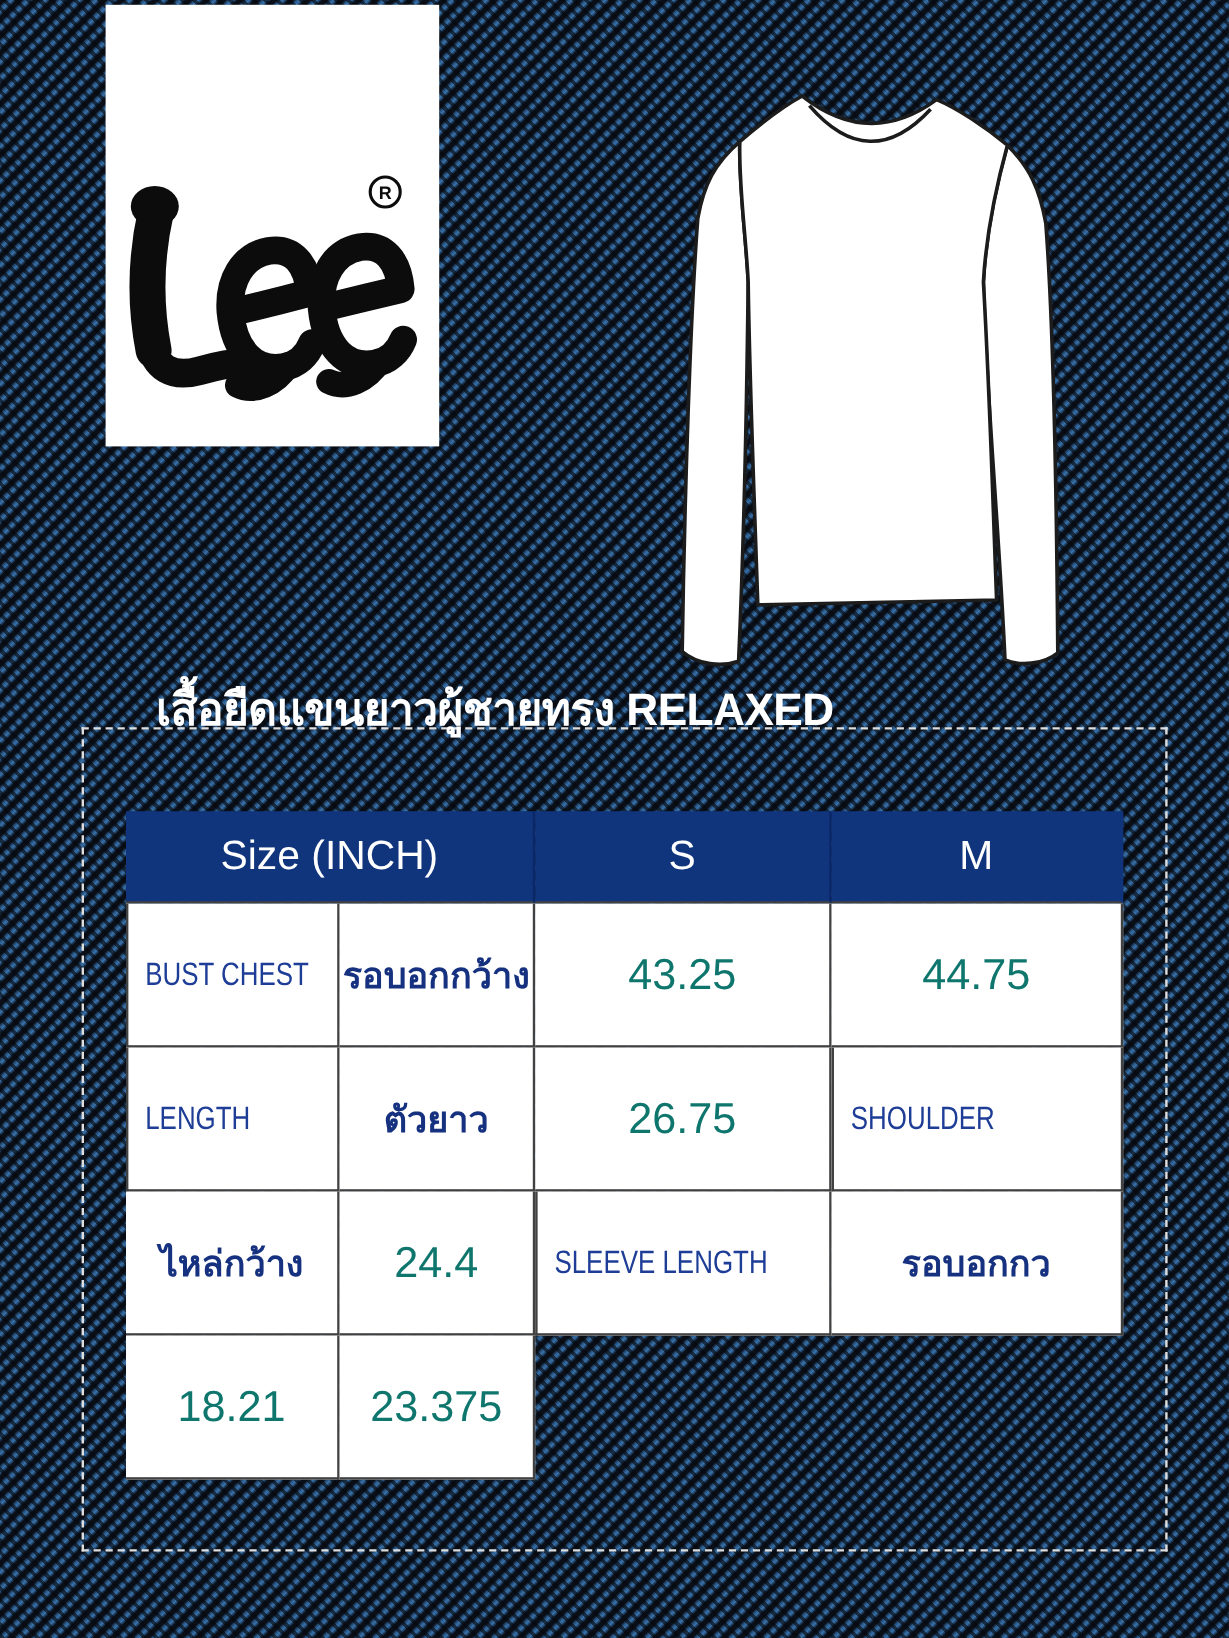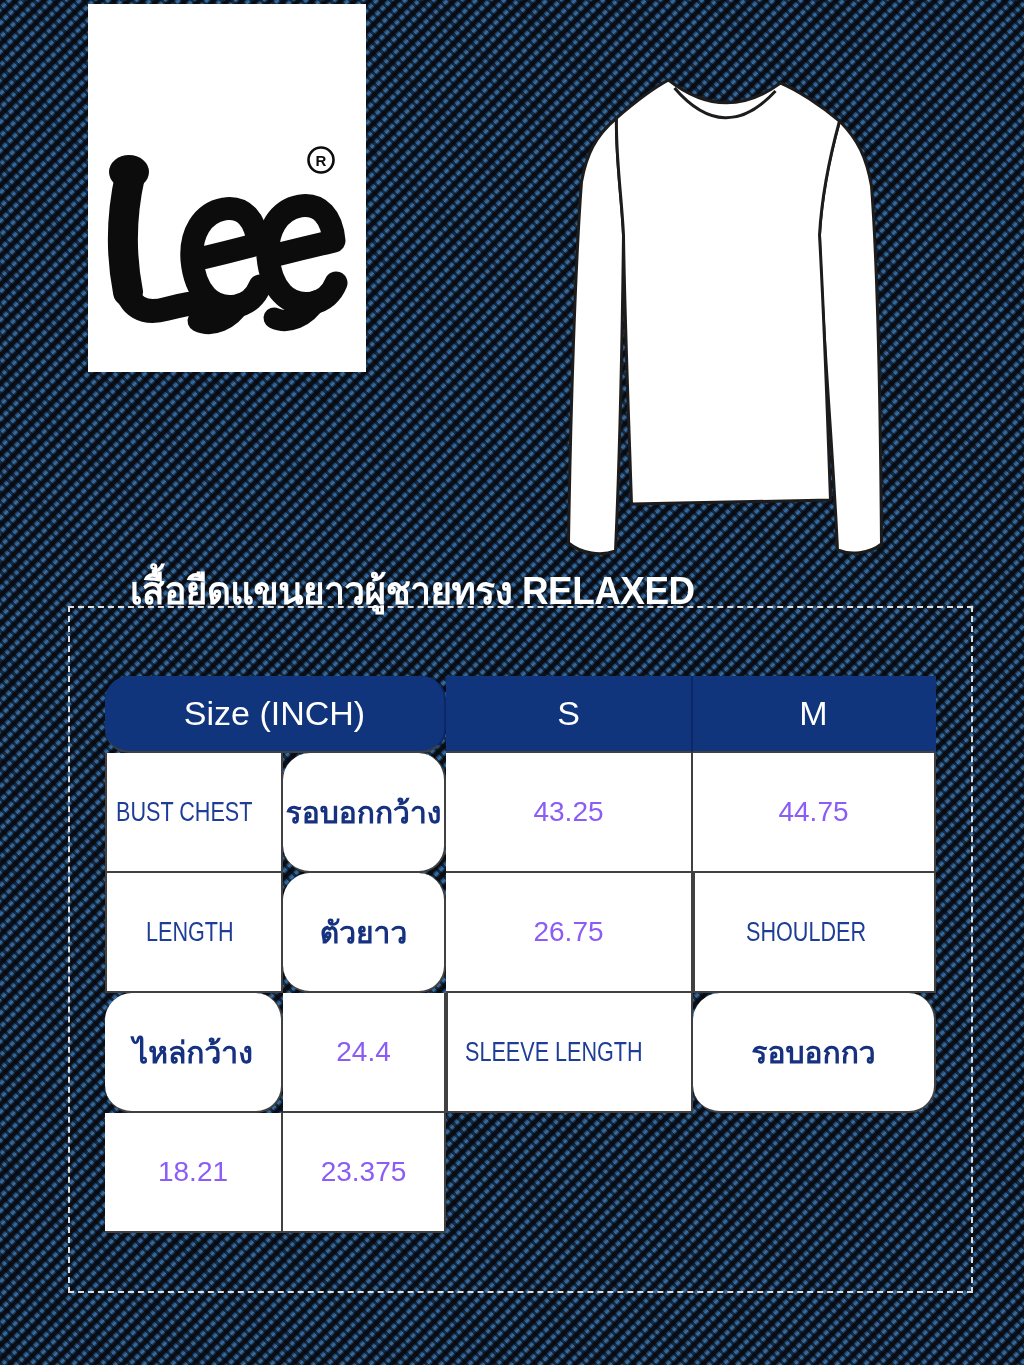--- a/index.html
+++ b/index.html
@@ -48,35 +48,35 @@
     position:absolute; left:105px; top:676px; width:831px; z-index:2;
     display:grid;
     grid-template-columns:178px 163px 247px 243px;
     grid-template-rows:77px 120px 120px 120px 120px;
   }
   .cell {
     display:flex; align-items:center; justify-content:center;
     background:#ffffff;
     border-right:2px solid #414141; border-bottom:2px solid #414141;
   }
-  .cell.first-col { border-left:2px solid #414141;justify-content:center; }
+  .cell.first-col { border-left:2px solid #414141; }
   .hcell {
     background:#10357c; color:#ffffff; font-size:34px; font-weight:400;
     border-right:2px solid #0b2767; border-bottom:2px solid #414141;
   }
-  .hcell.size-label { grid-column:1 / span 2;border-radius:24px; }
+  .hcell.size-label { grid-column:1 / span 2; }
   .hcell.last, .cell.last { border-right:2px solid #414141; }
   .hcell.last { border-right-color:#10357c; }
   .label-en {
     justify-content:flex-start; padding-left:14px;
     color:#1e3d96; font-size:27px; font-weight:400;
   }
   .label-en span { transform:scaleX(0.8); transform-origin:left center; white-space:nowrap; }
-  .label-th { color:#15317f; font-size:30px; font-weight:bold;border-radius:27px; }
-  .num { color:#8b5cf6; font-size:28px; }
+  .label-th { color:#15317f; font-size:30px; font-weight:bold; }
+  .num { color:#0f766e; font-size:36px; }
 </style>
 </head>
 <body>
 
 <div class="page">
 
   <div class="logo-box">
     <svg width="278" height="368" viewBox="0 0 278 368">
       <g stroke="#0c0c0c" fill="none" stroke-linecap="round" stroke-linejoin="round">
 

